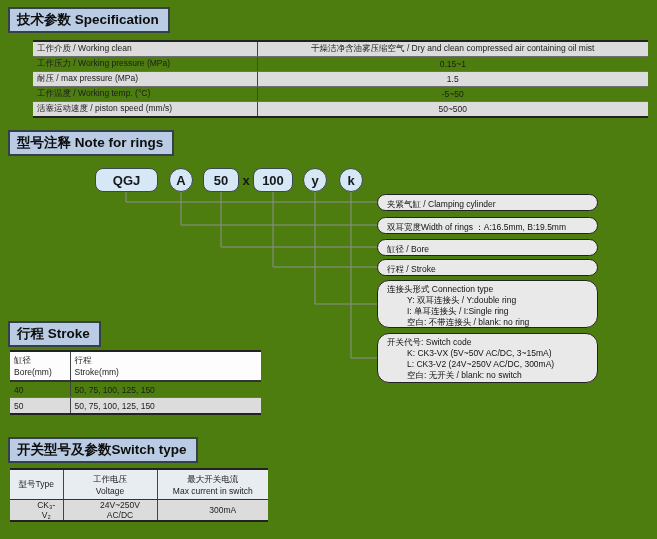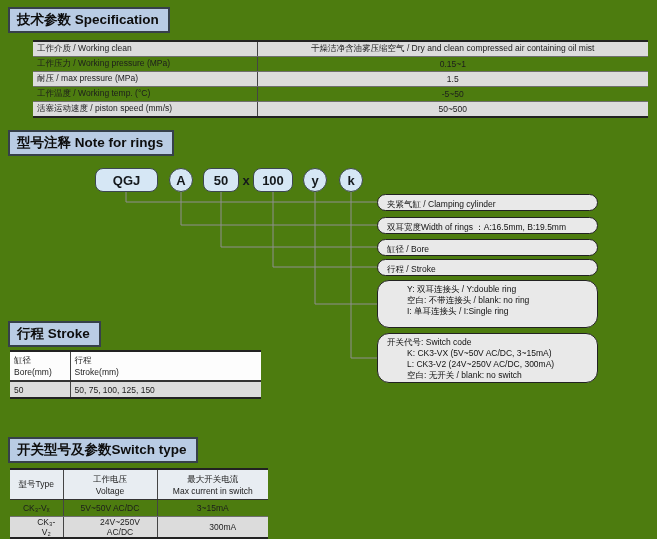--- a/index.html
+++ b/index.html
@@ -123,23 +123,24 @@
   <div class="note-box small" style="top:217px;height:17px">
     <div class="nline">双耳宽度Width of rings ：A:16.5mm, B:19.5mm</div>
   </div>
   <div class="note-box small" style="top:259px;height:17px">
     <div class="nline">行程 / Stroke</div>
   </div>
   <div class="note-box small" style="top:239px;height:17px">
     <div class="nline">缸径 / Bore</div>
   </div>
   <div class="note-box big" style="top:280px;height:48px">
+    <div class="nline">连接头形式 Connection type</div>
     <div class="nline sub">Y: 双耳连接头 / Y:double ring</div>
+    <div class="nline sub">I: 单耳连接头 / I:Single ring</div>
     <div class="nline sub">空白: 不带连接头 / blank: no ring</div>
-    <div class="nline sub">I: 单耳连接头 / I:Single ring</div>
   </div>
   <div class="note-box big" style="top:333px;height:50px">
     <div class="nline">开关代号: Switch code</div>
     <div class="nline sub">K: CK3-VX (5V~50V AC/DC, 3~15mA)</div>
     <div class="nline sub">L: CK3-V2 (24V~250V AC/DC, 300mA)</div>
     <div class="nline sub">空白: 无开关 / blank: no switch</div>
   </div>
 
   <div class="sec-title" style="left:8px;top:321px">行程 Stroke</div>
 
@@ -154,20 +155,24 @@
           <div>缸径</div>
           <div>Bore(mm)</div>
         </th>
         <th class="hdr2">
           <div>行程</div>
           <div>Stroke(mm)</div>
         </th>
       </tr>
     </thead>
     <tbody>
+      <tr>
+        <td class="c1">40</td>
+        <td>50, 75, 100, 125, 150</td>
+      </tr>
       <tr class="shade">
         <td class="c1">50</td>
         <td>50, 75, 100, 125, 150</td>
       </tr>
     </tbody>
   </table>
 
   <div class="sec-title" style="left:8px;top:437px">开关型号及参数Switch type</div>
 
   <table class="tbl sw" style="left:10px;top:468px;width:258px">
@@ -183,25 +188,20 @@
           <div>工作电压</div>
           <div>Voltage</div>
         </th>
         <th class="hdr2">
           <div>最大开关电流</div>
           <div>Max current in switch</div>
         </th>
       </tr>
     </thead>
     <tbody>
-      <tr>
-        <td class="d">CK₃-Vₓ</td>
-        <td class="d">5V~50V AC/DC</td>
-        <td>3~15mA</td>
-      </tr>
       <tr class="shade">
         <td class="d">CK₃-V₂</td>
         <td class="d">24V~250V AC/DC</td>
         <td>300mA</td>
       </tr>
     </tbody>
   </table>
 
 </div>
 

